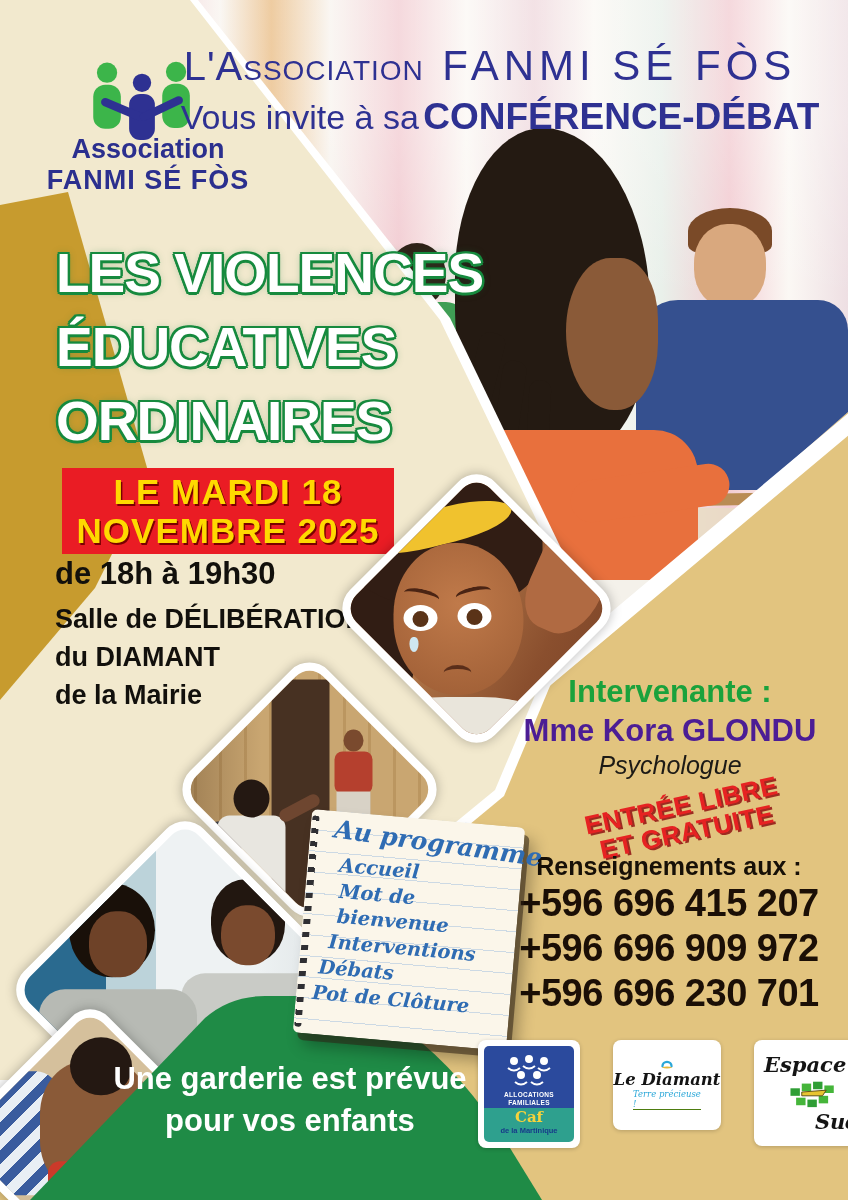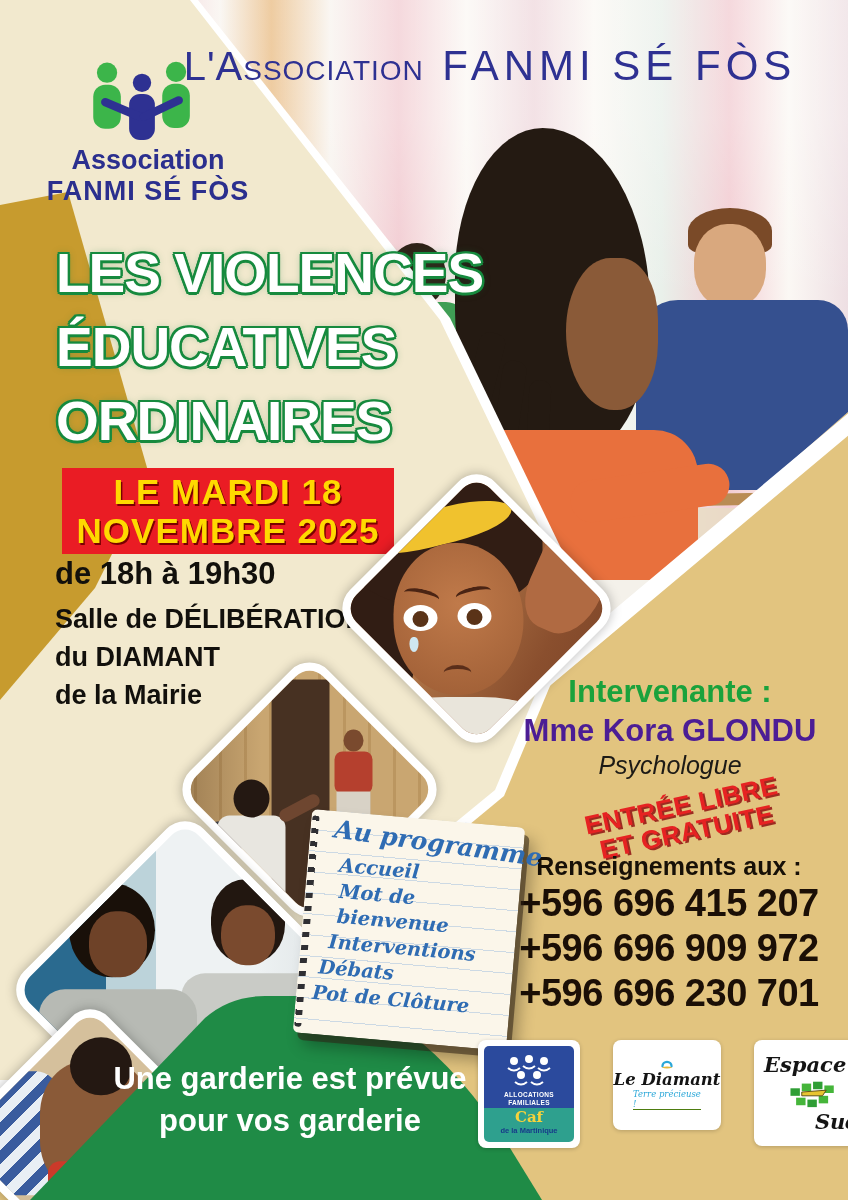--- a/index.html
+++ b/index.html
@@ -45,21 +45,21 @@
     clip-path:polygon(0 205px,68px 192px,150px 478px,95px 588px,0 700px);}
 
   
   .hdr-line1{left:140px;top:42px;width:700px;text-align:center;color:#2e3192;z-index:6;white-space:nowrap;}
   .hdr-line1 .pfx{font-size:40px;font-variant:small-caps;letter-spacing:1px;}
   .hdr-line1 .nm{font-size:42px;letter-spacing:5px;margin-left:14px;}
   .hdr-line2{left:170px;top:96px;width:660px;text-align:center;color:#2e3192;z-index:6;white-space:nowrap;}
   .hdr-line2 .pfx{font-size:34px;}
   .hdr-line2 .ev{font-size:37px;font-weight:bold;letter-spacing:0;}
   .logo{left:86px;top:58px;width:112px;height:92px;z-index:6;}
-  .logo-caption{left:22px;top:145px;width:252px;text-align:center;color:#2b2f8e;font-weight:bold;z-index:6;}
+  .logo-caption{left:22px;top:134px;width:252px;text-align:center;color:#2b2f8e;font-weight:bold;z-index:6;}
   .logo-caption .l1{font-size:27px;}
   .logo-caption .l2{font-size:27px;letter-spacing:1px;}
 
   
   .main-title{left:56px;top:236px;width:500px;z-index:6;}
   .main-title div{font-size:55px;font-weight:bold;color:#ffffff;line-height:74px;letter-spacing:-1px;
     text-shadow:-2.5px 0 #168a3e,2.5px 0 #168a3e,0 -2.5px #168a3e,0 2.5px #168a3e,
       -2px -2px #168a3e,2px -2px #168a3e,-2px 2px #168a3e,2px 2px #168a3e,0 0 8px rgba(22,120,60,.4);}
 
   
@@ -220,20 +220,24 @@
     </svg>
   </div>
   <div class="abs logo-caption">
     <div class="l1">Association</div>
     <div class="l2">FANMI SÉ FÒS</div>
   </div>
   <div class="abs hdr-line1">
     <span class="pfx">L'Association</span>
     <span class="nm">FANMI SÉ FÒS</span>
   </div>
+  <div class="abs hdr-line2">
+    <span class="pfx">Vous invite à sa</span>
+    <span class="ev">CONFÉRENCE-DÉBAT</span>
+  </div>
 
   <div class="abs main-title">
     <div>LES VIOLENCES</div>
     <div>ÉDUCATIVES</div>
     <div>ORDINAIRES</div>
   </div>
 
   <div class="abs date-banner">
     <div>LE MARDI 18</div>
     <div>NOVEMBRE 2025</div>
@@ -338,21 +342,21 @@
       <div class="np-item">Accueil</div>
       <div class="np-item">Mot de bienvenue</div>
       <div class="np-item">Interventions</div>
       <div class="np-item">Débats</div>
       <div class="np-item">Pot de Clôture</div>
     </div>
   </div>
 
   <div class="abs childcare">
     <div>Une garderie est prévue</div>
-    <div>pour vos garderie</div>
+    <div>pour vos enfants</div>
   </div>
 
   <div class="abs partners">
     <div class="pbox caf">
       <div class="caf-blue">
         <svg width="62" height="36" viewBox="0 0 62 36">
           <g stroke="#ffffff" stroke-width="2" fill="#ffffff">
             <circle cx="16" cy="6" r="3"></circle>
               <path d="M10 13 Q16 18 22 13" fill="none"></path>
             <circle cx="31" cy="4" r="3"></circle>

